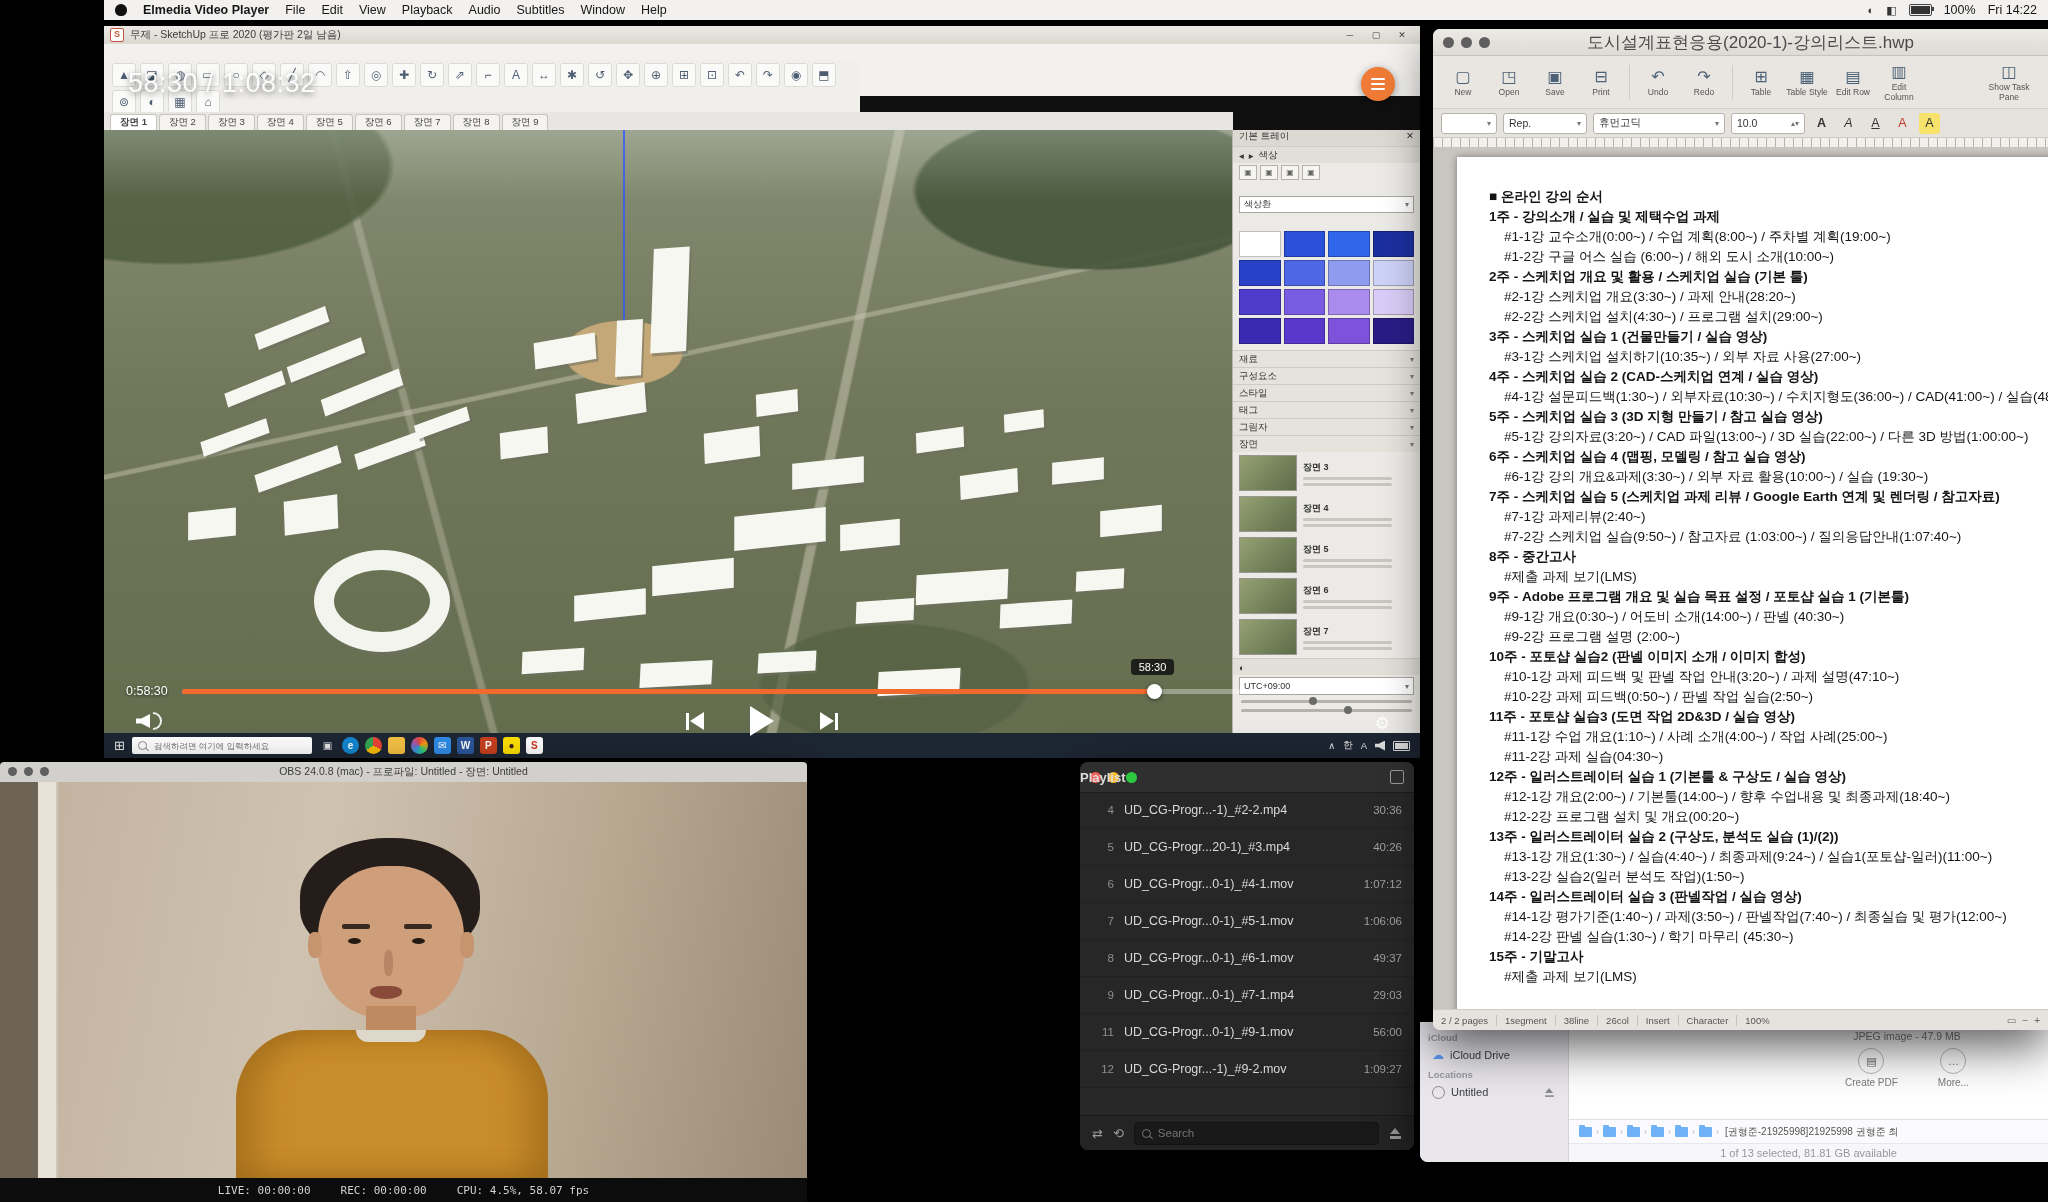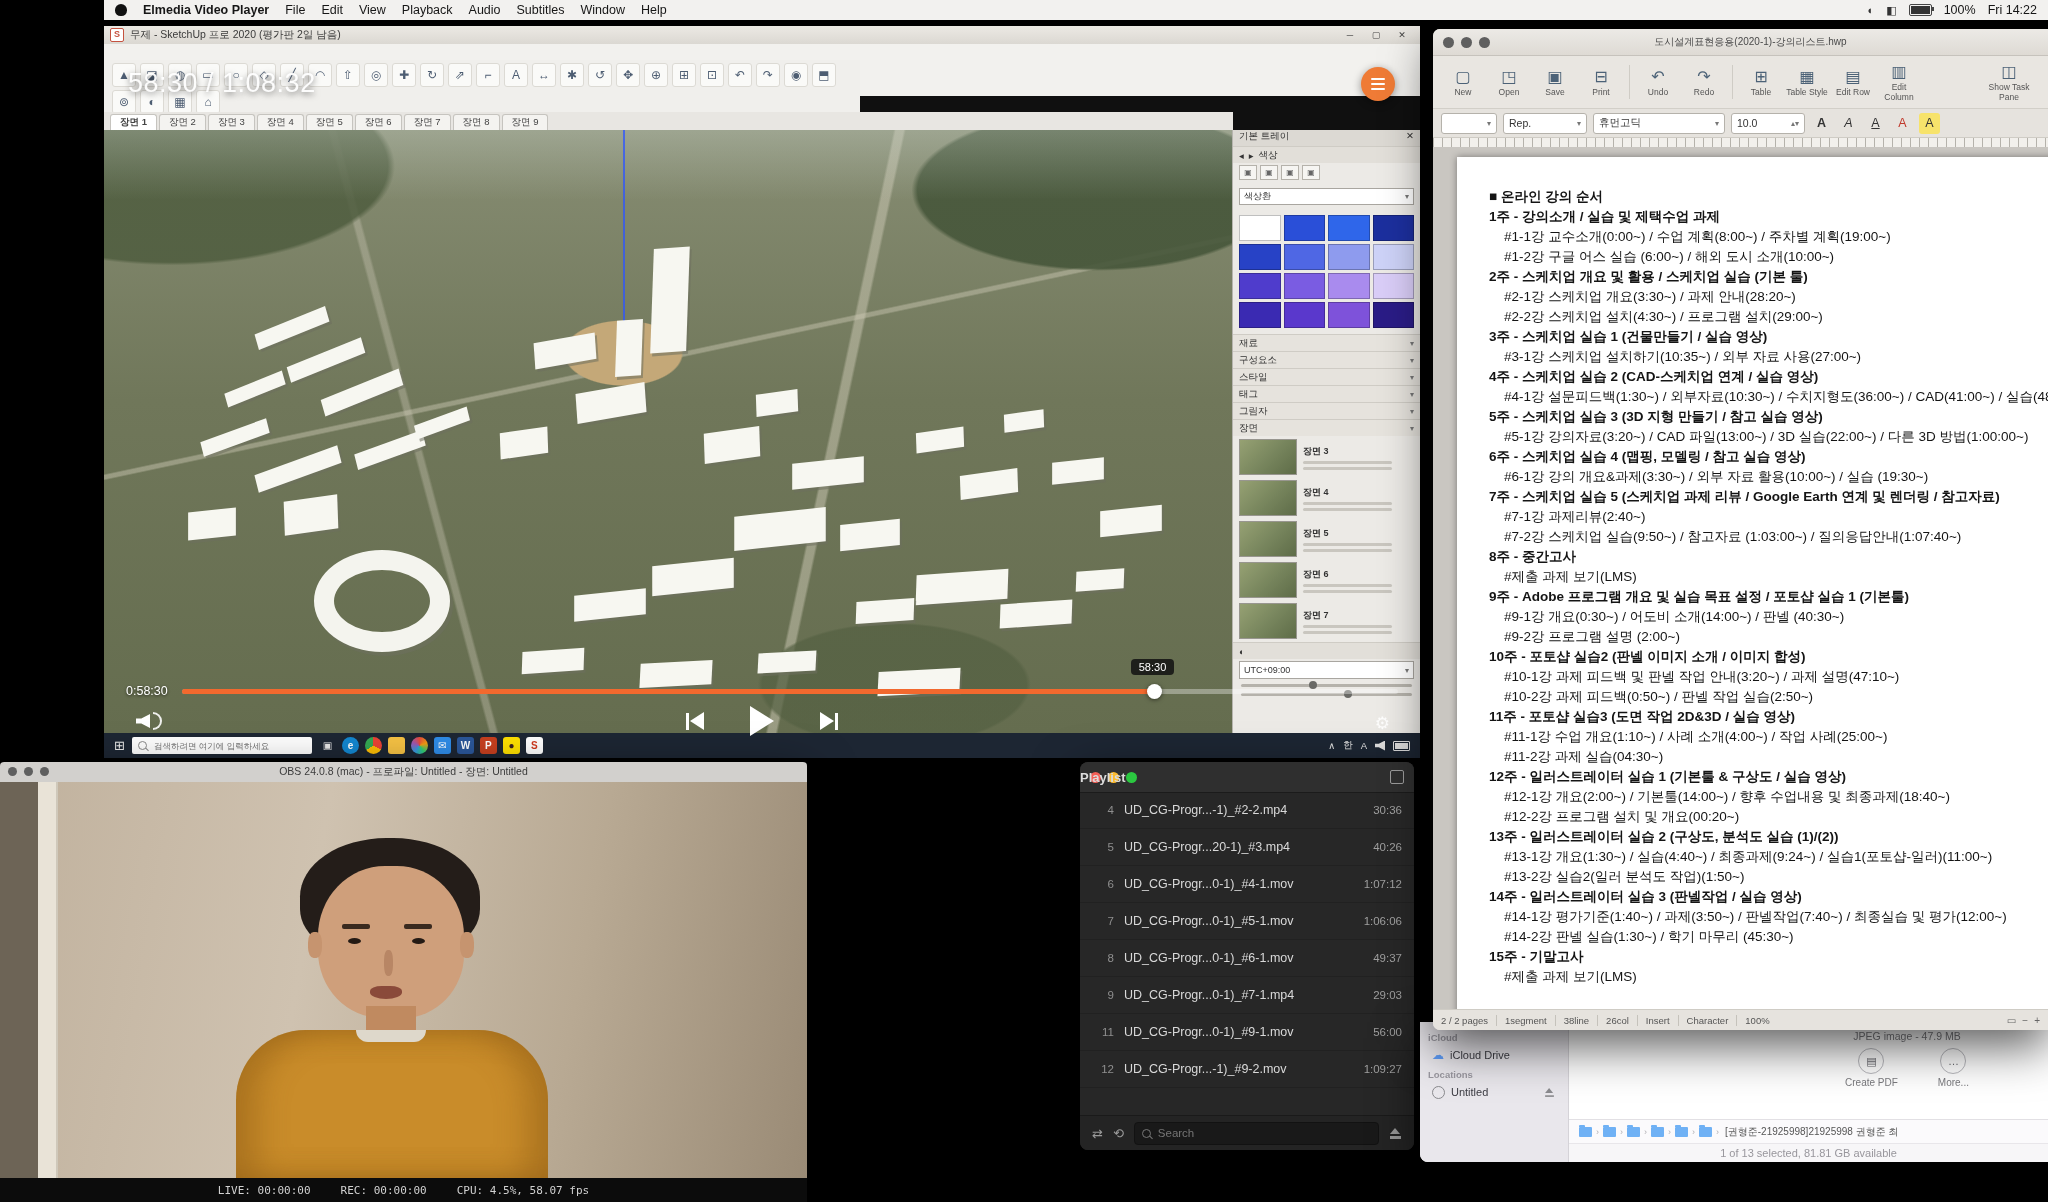--- a/index.html
+++ b/index.html
@@ -60,21 +60,21 @@
 
   
   .su-tray{position:absolute;right:0;top:104px;width:187px;height:603px;background:#eceae6;border-left:1px solid #b6b4ae;
     font-size:9.5px;color:#333;overflow:hidden}
   .tray-head{height:16px;background:#dcd9d3;display:flex;align-items:flex-start;justify-content:space-between;
     padding:0 6px;font-weight:normal}
   .panel-head{height:16px;background:#e2dfd9;border-top:1px solid #cfccc5;display:flex;align-items:center;gap:5px;padding:0 6px}
   .color-modes{display:flex;gap:3px;padding:2px 6px}
   .cmode{width:16px;height:13px;border:1px solid #b5b2ab;background:#f6f5f2;font-size:8px;display:flex;
     align-items:center;justify-content:center;color:#666}
-  .color-dd{margin:6px 6px;height:15px;background:#fff;border:1px solid #a9a6a0;display:flex;align-items:center;
+  .color-dd{margin:14px 6px;height:15px;background:#fff;border:1px solid #a9a6a0;display:flex;align-items:center;
     justify-content:space-between;padding:0 4px;font-size:9px}
   .swatches{display:grid;grid-template-columns:repeat(4,1fr);gap:3px;padding:4px 6px 6px}
   .swatch{height:24px;border:1px solid rgba(0,0,0,.25)}
   .sec{height:16px;background:#e6e3dd;border-top:1px solid #cfccc5;display:flex;align-items:center;
     justify-content:space-between;padding:0 6px}
   .scenes{padding:3px 6px;display:flex;flex-direction:column;gap:5px}
   .scene-item{display:flex;gap:6px;align-items:center}
   .thumb{width:56px;height:34px;border:1px solid #98968f;
     background:linear-gradient(135deg,#96a173 0%,#76845c 55%,#5e6c48 100%)}
   .scene-meta{flex:1}
@@ -181,21 +181,21 @@
   .pl-search input{background:transparent;border:none;outline:none;color:#bbb;font-size:11.5px;width:100%;font-family:inherit}
   .eject{width:13px;height:11px;position:relative}
   .eject::before{content:"";position:absolute;left:1px;top:0;border-left:5.5px solid transparent;
     border-right:5.5px solid transparent;border-bottom:6px solid #9a9a9a}
   .eject::after{content:"";position:absolute;left:1px;bottom:0;width:11px;height:2.5px;background:#9a9a9a}
 
   
   #hwp{left:1433px;top:29px;width:615px;height:1001px;background:#e9e6e1;z-index:4;border-radius:7px 0 0 7px;overflow:hidden}
   .hwp-title{height:26px;background:linear-gradient(#eceae6,#dedad4);border-bottom:1px solid #c6c2bc;display:flex;
     align-items:center;padding:0 10px;position:relative}
-  .hwp-title .ttl{position:absolute;left:30px;right:10px;text-align:center;font-size:10px;color:#4a4a4a;
+  .hwp-title .ttl{position:absolute;left:30px;right:10px;text-align:center;font-size:17px;color:#4a4a4a;
     white-space:nowrap;overflow:hidden;text-overflow:ellipsis}
   .hwp-tb1{height:48px;background:#e9e6e1;border-bottom:1px solid #d2cfc8;display:flex;align-items:center;
     gap:2px;padding:2px 8px}
   .tbtn{width:44px;display:flex;flex-direction:column;align-items:center;gap:1px;font-size:8.5px;color:#555;text-align:center}
   .tbtn .g{font-size:16px;color:#4c6277;height:19px;line-height:19px}
   .sep{width:1px;height:34px;background:#cfccc5;margin:0 4px}
   .tbtn.wide{width:62px;margin-left:auto}
   .hwp-tb2{height:28px;background:#e6e3de;border-bottom:1px solid #cfccc5;display:flex;align-items:center;
     gap:6px;padding:0 8px;font-size:10.5px;color:#333}
   .combo{height:19px;background:#fff;border:1px solid #b5b2ab;border-radius:3px;display:flex;align-items:center;

